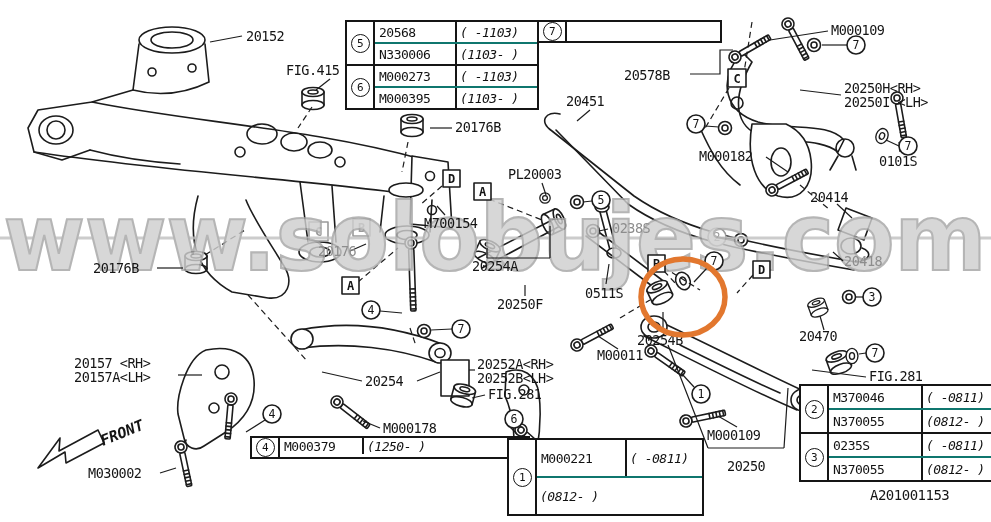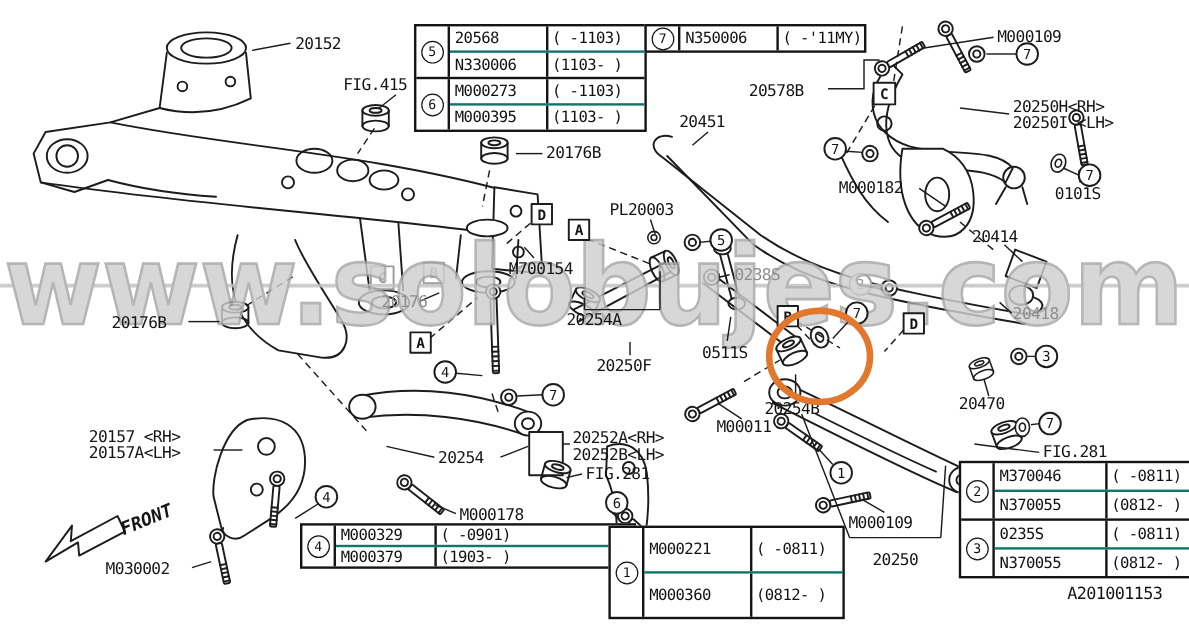--- a/index.html
+++ b/index.html
@@ -19,29 +19,29 @@
   
   .ptable{position:absolute;z-index:5;border:2px solid #151515;background:#fff;
           font-size:13px;color:#111;letter-spacing:-0.5px;}
   .tgrp{display:flex;}
   .tgrp + .tgrp{border-top:2px solid #151515;}
   .tref{width:26px;display:flex;align-items:center;justify-content:center;border-right:2px solid #151515;}
   .trows{flex:1;}
   .trow{display:flex;align-items:center;}
   .trow + .trow{border-top:2px solid #0f766e;}
   .tpart{padding-left:4px;border-right:2px solid #151515;align-self:stretch;display:flex;align-items:center;white-space:pre;}
-  .trange{padding-left:3px;white-space:pre;}
+  .trange{padding-left:3px;white-space:pre;font-style:italic;}
   .circ{width:17px;height:17px;border:1.6px solid #151515;border-radius:50%;display:flex;
         align-items:center;justify-content:center;font-size:11px;background:#fff;}
   .t-tl .trow{height:20px}.t-tl .tpart{width:76px}
   .t-tr .trow{height:20px}.t-tr .tpart{width:76px}
   .t-bl .trow{height:16px}.t-bl .tpart{width:78px}
   .t-bc .trow{height:36px}.t-bc .tpart{width:84px}
   .t-br .trow{height:22px}.t-br .tpart{width:88px}
-  #docnum{position:absolute;z-index:5;left:870px;top:487px;width:118px;text-align:center;
+  #docnum{position:absolute;z-index:5;left:870px;top:487px;width:118px;text-align:left;
           font-size:14px;color:#151515;letter-spacing:-0.5px;}
 </style>
 </head>
 <body>
 
 <div id="stage">
 
 <svg id="art" width="991" height="522" viewBox="0 0 991 522">
   <defs>
     <g id="bolt">
@@ -432,58 +432,49 @@
     </div>
   </div>
 </div>
 
 <div class="ptable t-tr" style="left:537px;top:20px;width:181px">
   <div class="tgrp">
     <div class="tref">
           <span class="circ">7</span>
         </div>
     <div class="trows">
-      <div class="trow">
-            <span class="tpart">N350006</span>
-            <span class="trange">( -'11MY)</span>
-          </div>
     </div>
   </div>
 </div>
 
 <div class="ptable t-bl" style="left:250px;top:436px;width:276px">
   <div class="tgrp">
     <div class="tref">
           <span class="circ">4</span>
         </div>
     <div class="trows">
       <div class="trow">
-            <span class="tpart">M000329</span>
-            <span class="trange">( -0901)</span>
-          </div>
-      <div class="trow">
             <span class="tpart">M000379</span>
-            <span class="trange">(1903- )</span>
+            <span class="trange">(1250- )</span>
           </div>
     </div>
   </div>
 </div>
 
 <div class="ptable t-bc" style="left:507px;top:438px;width:193px">
   <div class="tgrp">
     <div class="tref">
           <span class="circ">1</span>
         </div>
     <div class="trows">
       <div class="trow">
             <span class="tpart">M000221</span>
             <span class="trange">( -0811)</span>
           </div>
       <div class="trow">
-            <span class="tpart">M000360</span>
             <span class="trange">(0812- )</span>
           </div>
     </div>
   </div>
 </div>
 
 <div class="ptable t-br" style="left:799px;top:384px;width:192px">
   <div class="tgrp">
     <div class="tref">
           <span class="circ">2</span>

